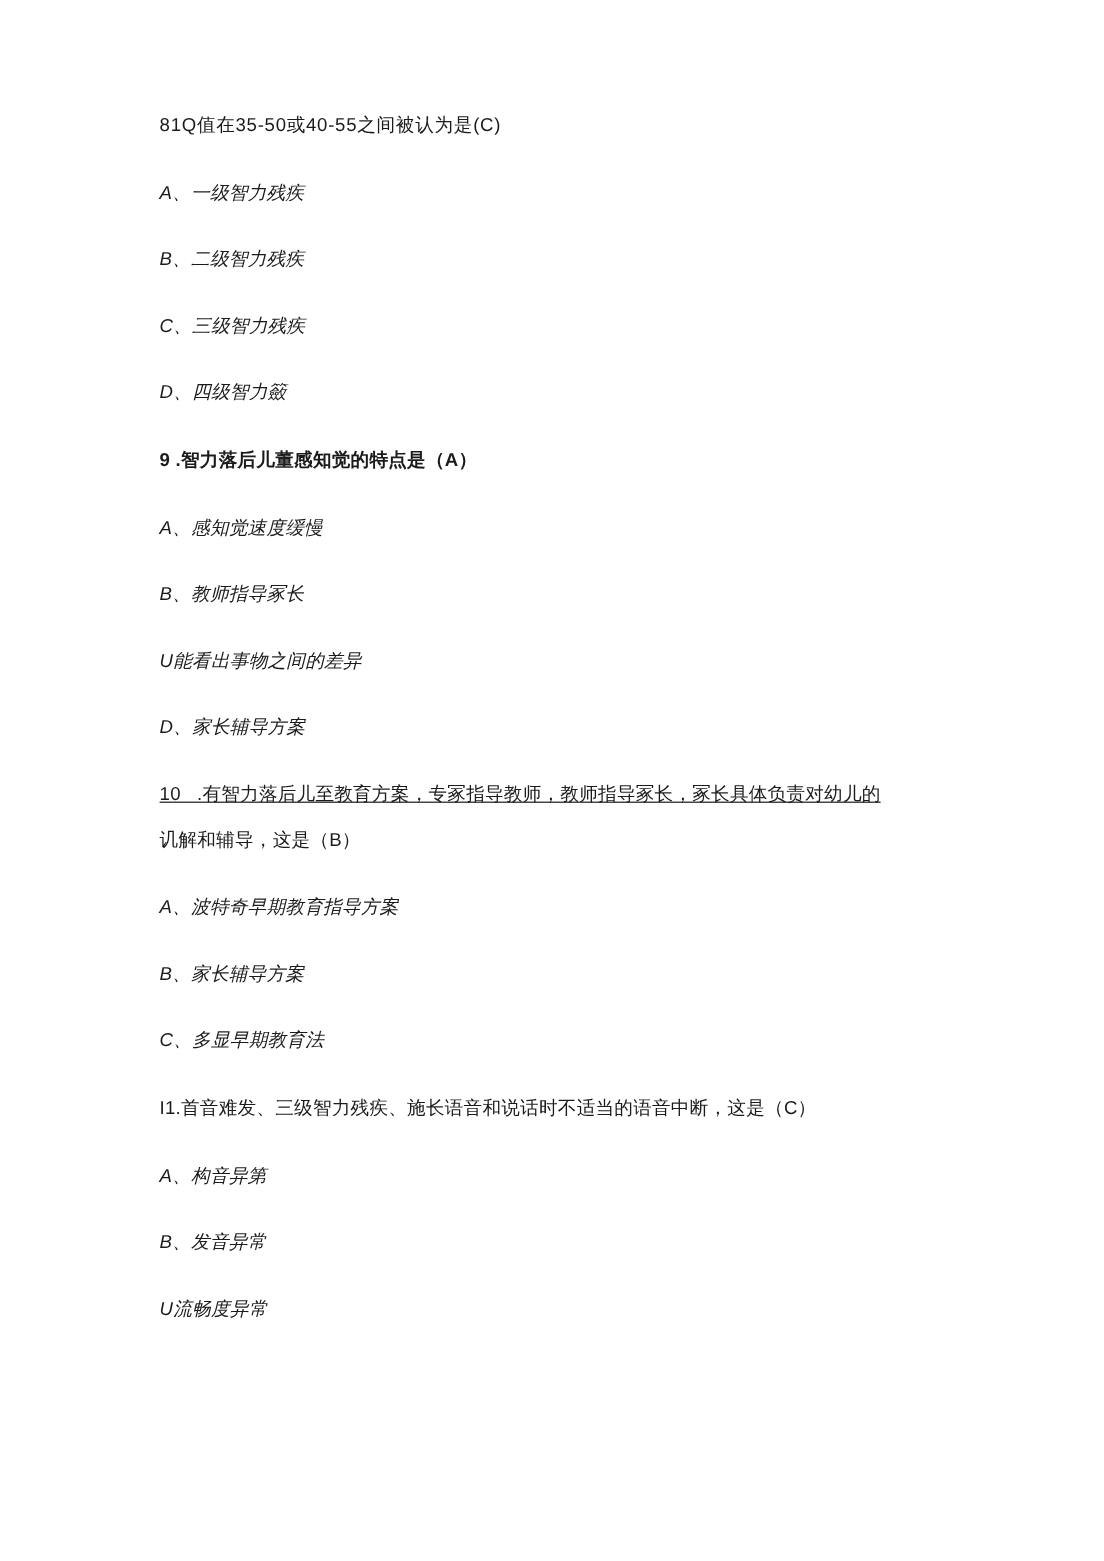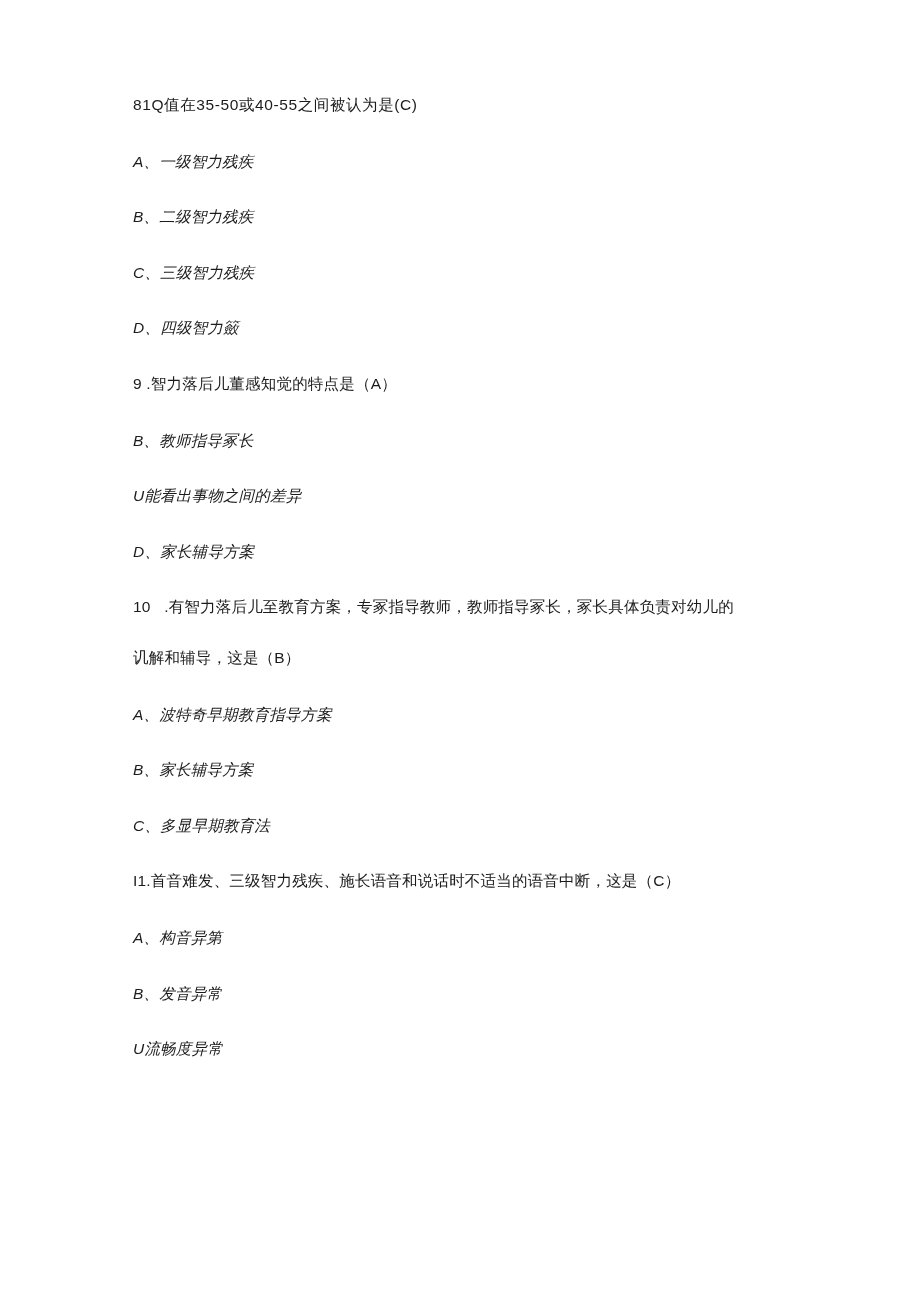--- a/index.html
+++ b/index.html
@@ -23,23 +23,23 @@
   .line {
     font-size: 15.5px;
     line-height: 1.2;
     letter-spacing: 0.2px;
     color: #1b1b1b;
     white-space: pre-wrap;
   }
   
   .gap-q   { margin-bottom: 38px; }   
   .gap-opt { margin-bottom: 37px; font-style: italic; }   
-  .gap-wrap{ margin-bottom: 32px; }   
+  .gap-wrap{ margin-bottom: 19px; text-decoration: underline; }   
   .stem {
-    font-weight: 400;
+    font-weight: 700;
   }
   .stem-normal {
     font-weight: 400;
   }
   .opt-ital {
     font-style: italic;
   }
   .num-sp {
     letter-spacing: 0.6px;
   }
@@ -50,20 +50,21 @@
 <div class="page">
   <div class="content">
 
     <div class="line gap-q num-sp">81Q值在35-50或40-55之间被认为是(C)</div>
     <div class="line gap-opt opt-ital">A、一级智力残疾</div>
     <div class="line gap-opt">B、二级智力残疾</div>
     <div class="line gap-opt">C、三级智力残疾</div>
     <div class="line gap-opt">D、四级智力籢</div>
 
     <div class="line gap-q stem">9 .智力落后儿董感知觉的特点是（A）</div>
+    <div class="line gap-opt">A、感知觉速度缓慢</div>
     <div class="line gap-opt">B、教师指导冢长</div>
     <div class="line gap-opt">U能看出事物之间的差异</div>
     <div class="line gap-opt">D、家长辅导方案</div>
 
     <div class="line gap-wrap stem-normal">10   .有智力落后儿至教育方案，专冢指导教师，教师指导冢长，冢长具体负责对幼儿的</div>
     <div class="line gap-q">讥解和辅导，这是（B）</div>
     <div class="line gap-opt opt-ital">A、波特奇早期教育指导方案</div>
     <div class="line gap-opt">B、家长辅导方案</div>
     <div class="line gap-opt">C、多显早期教育法</div>
 

